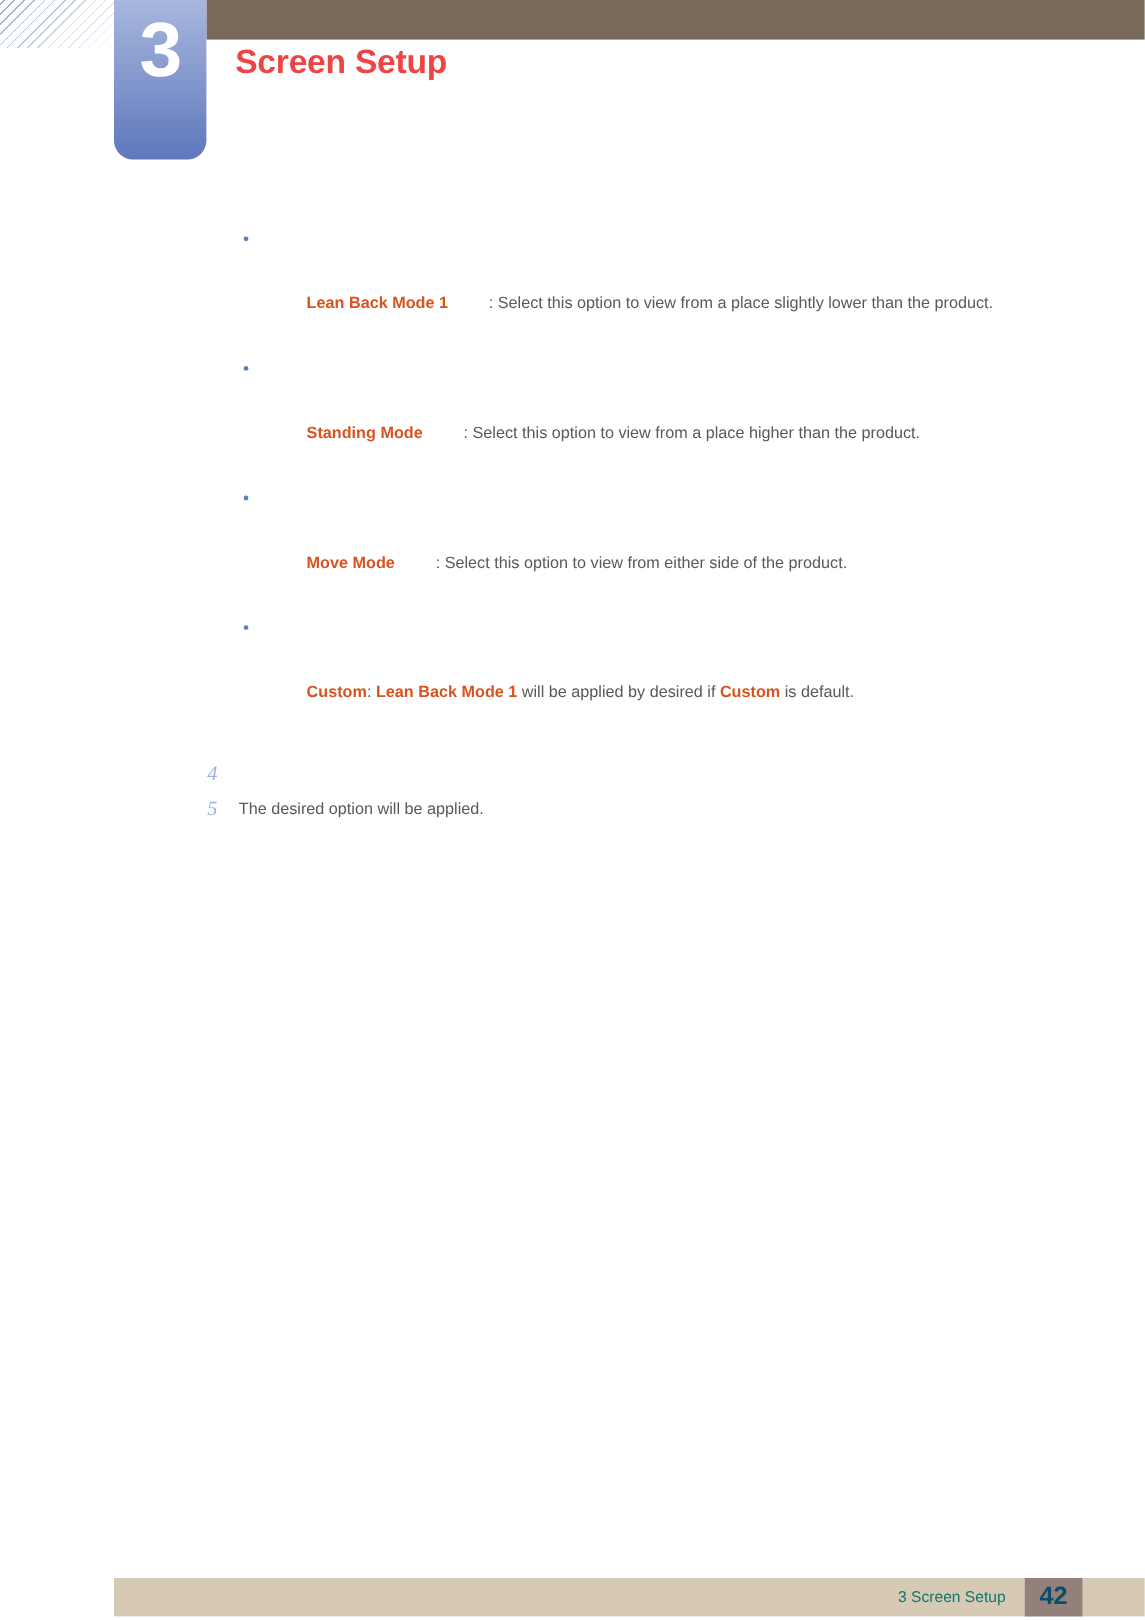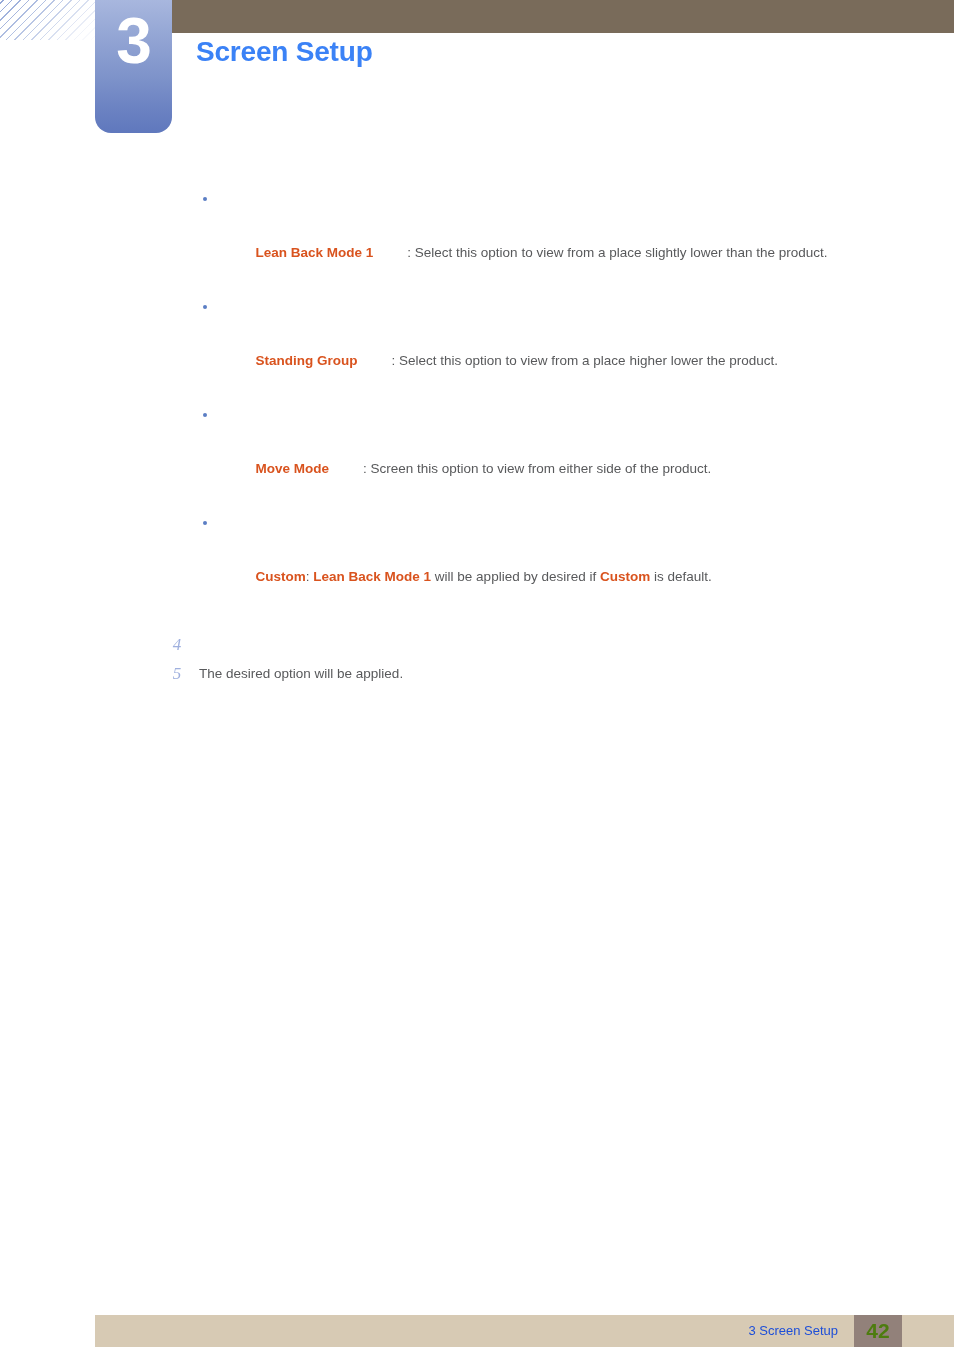--- a/index.html
+++ b/index.html
@@ -67,21 +67,21 @@
     letter-spacing: -1px;
   }
 
   
   .chapter-title {
     position: absolute;
     left: 196px;
     top: 36px;
     font-size: 28px;
     font-weight: bold;
-    color: #3b82f6;
+    color: #ef4444;
     letter-spacing: -0.2px;
   }
 
   
   .content {
     position: absolute;
     left: 0;
     top: 185px;
     width: 784px;
   }
@@ -154,41 +154,41 @@
     height: 32px;
     background: #D7CAB4;
   }
   .footer-label {
     position: absolute;
     right: 116px;
     top: 1315px;
     height: 32px;
     line-height: 32px;
     font-size: 13px;
-    color: #1d4ed8;
+    color: #0f766e;
   }
   .footer-pagebox {
     position: absolute;
     left: 854px;
     top: 1315px;
     width: 48px;
     height: 32px;
     background: #92817A;
   }
   .footer-pagenum {
     position: absolute;
     left: 854px;
     top: 1315px;
     width: 48px;
     height: 32px;
     line-height: 32px;
     text-align: center;
     font-size: 21px;
     font-weight: bold;
-    color: #4d7c0f;
+    color: #0c4a6e;
   }
 </style>
 </head>
 <body>
 
 <div class="hatch"></div>
 
 <div class="header-band"></div>
 
 <div class="chapter-badge">
@@ -202,26 +202,26 @@
   <ul class="bullet-list">
 
     <li class="bullet-row">
       <span class="bullet-dot"></span>
       <span class="kw">Lean Back Mode 1</span><span class="gap-sm"></span><span>: Select this option to view from a place slightly lower than the product.</span>
     </li>
 
 
     <li class="bullet-row">
       <span class="bullet-dot"></span>
-      <span class="kw">Standing Group</span><span class="gap-sm"></span><span>: Select this option to view from a place higher lower the product.</span>
-    </li>
-
-    <li class="bullet-row">
-      <span class="bullet-dot"></span>
-      <span class="kw">Move Mode</span><span class="gap-sm"></span><span>: Screen this option to view from either side of the product.</span>
+      <span class="kw">Standing Mode</span><span class="gap-sm"></span><span>: Select this option to view from a place higher than the product.</span>
+    </li>
+
+    <li class="bullet-row">
+      <span class="bullet-dot"></span>
+      <span class="kw">Move Mode</span><span class="gap-sm"></span><span>: Select this option to view from either side of the product.</span>
     </li>
 
 
     <li class="bullet-row">
       <span class="bullet-dot"></span>
       <span class="kw">Custom</span><span>:</span> <span class="kw">Lean Back Mode 1</span><span> will be applied by desired if </span><span class="kw">Custom</span><span> is default.</span>
     </li>
 
   </ul>
 

